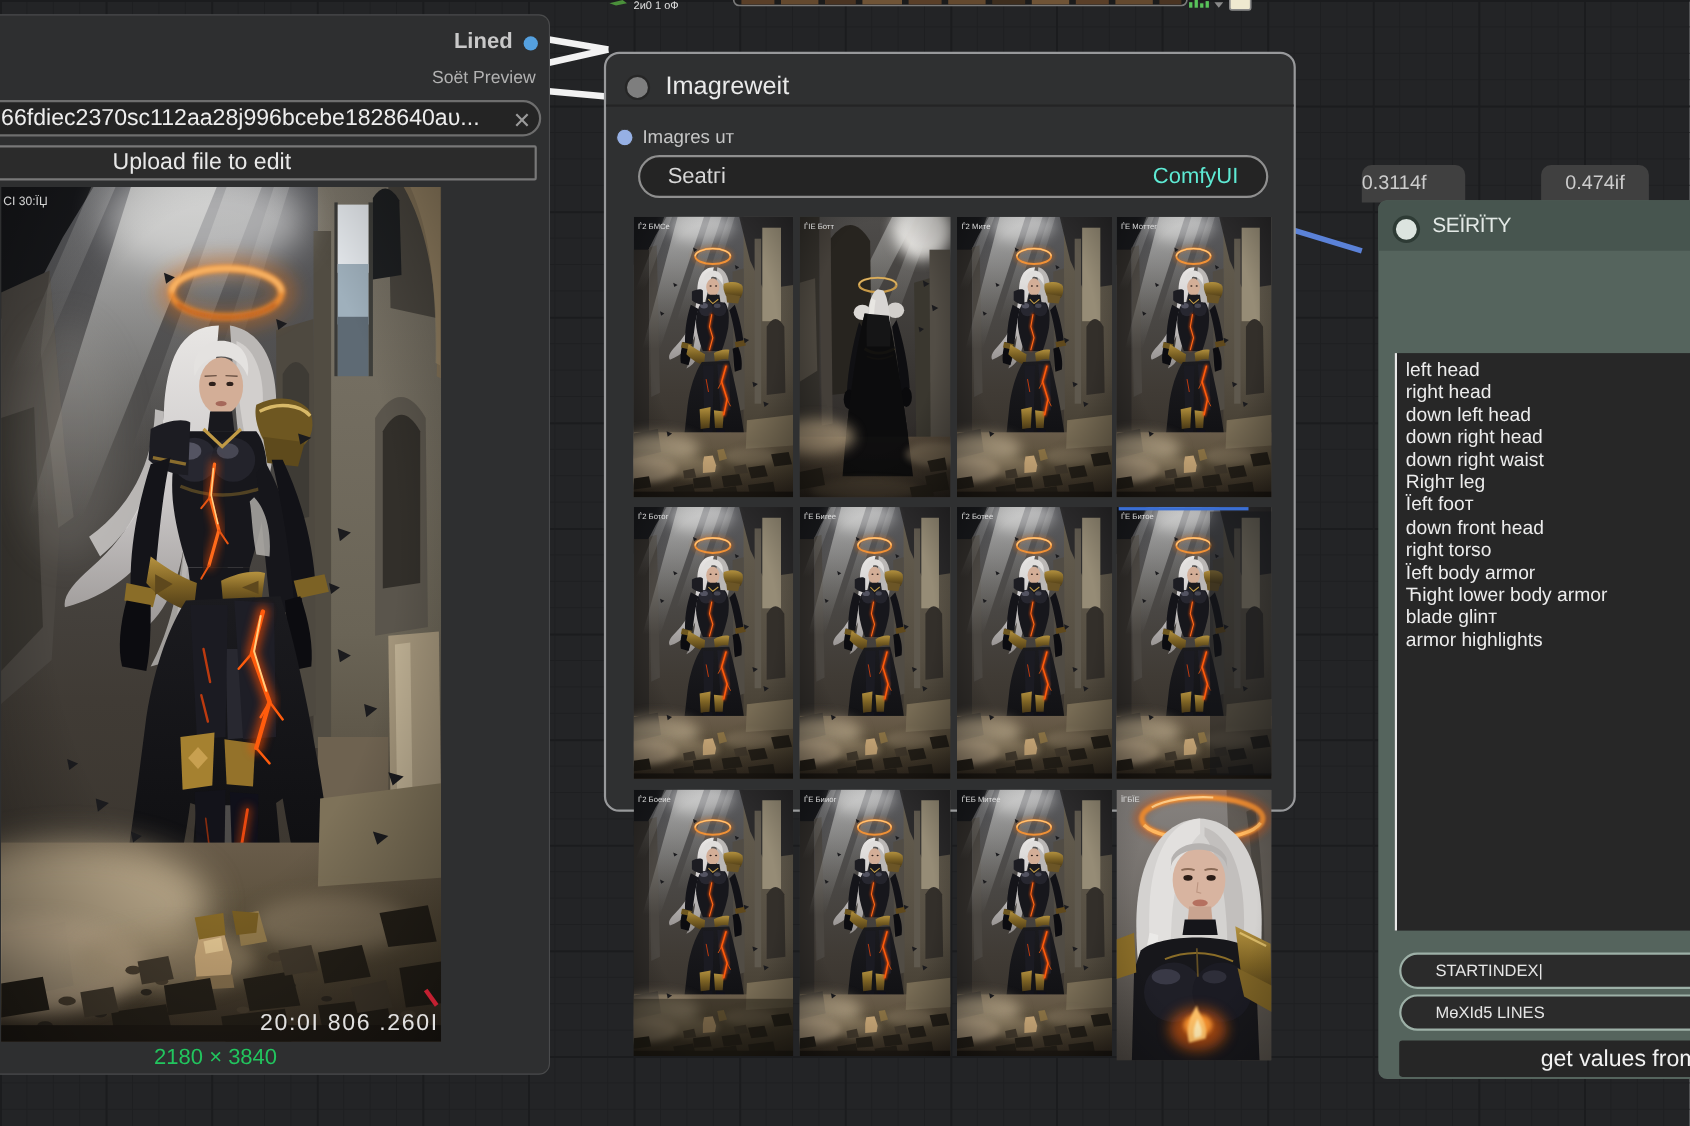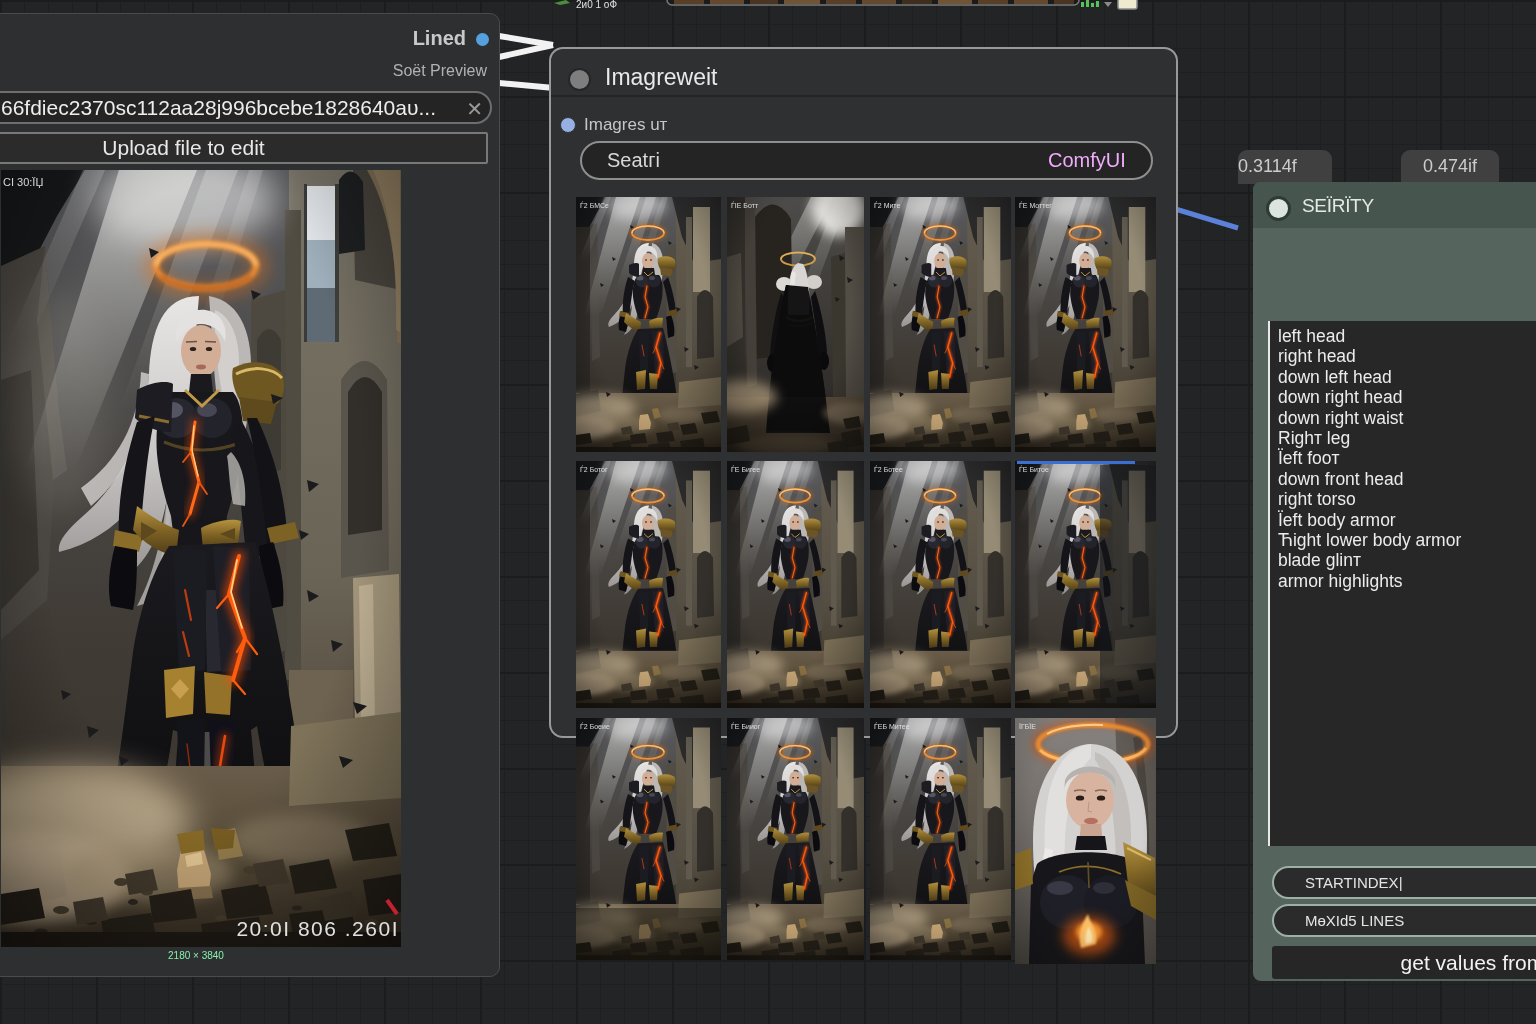--- a/index.html
+++ b/index.html
@@ -21,33 +21,33 @@
   #lineddot{position:absolute;right:10px;top:19px;width:13px;height:13px;border-radius:50%;background:#55a1e0;}
   #sentprev{position:absolute;right:12px;top:48px;color:#b2b2b2;font-size:16px;}
   #hashinput{position:absolute;left:103px;top:77px;width:518px;height:33px;box-sizing:border-box;
     background:#242424;border:2px solid #6e6e6e;border-radius:17px;color:#ededed;
     font-size:21px;line-height:29px;padding-left:25px;white-space:nowrap;overflow:hidden;}
   #hashx{position:absolute;right:16px;top:83px;color:#9a9a9a;font-size:20px;}
   #uploadbtn{position:absolute;left:8px;top:118px;width:609px;height:32px;box-sizing:border-box;
     background:#2b2b2b;border:2px solid #787878;border-radius:2px;color:#e8e8e8;
     font-size:21px;text-align:center;line-height:28px;}
   #bigimg{position:absolute;left:130px;top:156px;width:400px;height:928px;}
-  #caption{position:absolute;left:130px;top:936px;width:390px;text-align:center;color:#86efac;font-size:10px;}
+  #caption{position:absolute;left:130px;top:936px;width:390px;text-align:center;color:#22c55e;font-size:20px;}
   
   #nodeB{position:absolute;left:549px;top:11px;width:629px;height:691px;
     background:#2f3031;border:2px solid #98999b;border-radius:14px;box-sizing:border-box;margin-top:36px;}
   #nbtitledot{position:absolute;left:17px;top:19px;width:19px;height:19px;border-radius:50%;background:#7e7e7e;border:2px solid #262626;}
   #nbtitle{position:absolute;left:54px;top:15px;color:#e9e9e9;font-size:23px;}
   #nbdivider{position:absolute;left:0px;top:46px;width:100%;height:2px;background:#242425;}
   #nbindot{position:absolute;left:9px;top:68px;width:14px;height:14px;border-radius:50%;background:#96b0e4;border:1px solid #333;}
   #nbinlabel{position:absolute;left:33px;top:66px;color:#c6c6c6;font-size:17px;}
   #searchpill{position:absolute;left:29px;top:92px;width:573px;height:39px;box-sizing:border-box;
     background:#242424;border:2px solid #8f8f8f;border-radius:20px;}
   #searchtext{position:absolute;left:56px;top:100px;color:#d8d8d8;font-size:20px;}
-  #comfytext{position:absolute;left:497px;top:100px;color:#f0abfc;font-size:20px;}
+  #comfytext{position:absolute;left:497px;top:100px;color:#5eead4;font-size:20px;}
   #gridwrap{position:absolute;left:25px;top:148px;width:580px;height:769px;}
   
   #topstrip{position:absolute;left:549px;top:0;width:620px;height:11px;}
   
   #tab1{position:absolute;left:1238px;top:150px;width:94px;height:34px;background:#404040;
     border-radius:9px 9px 0 0;color:#cccccc;font-size:18px;text-align:left;line-height:33px;}
   #tab2{position:absolute;left:1401px;top:150px;width:98px;height:34px;background:#404040;
     border-radius:9px 9px 0 0;color:#cccccc;font-size:18px;text-align:center;line-height:33px;}
   #nodeC{position:absolute;left:1253px;top:182px;width:297px;height:799px;
     background:#55645d;border-radius:8px 0 0 8px;}

